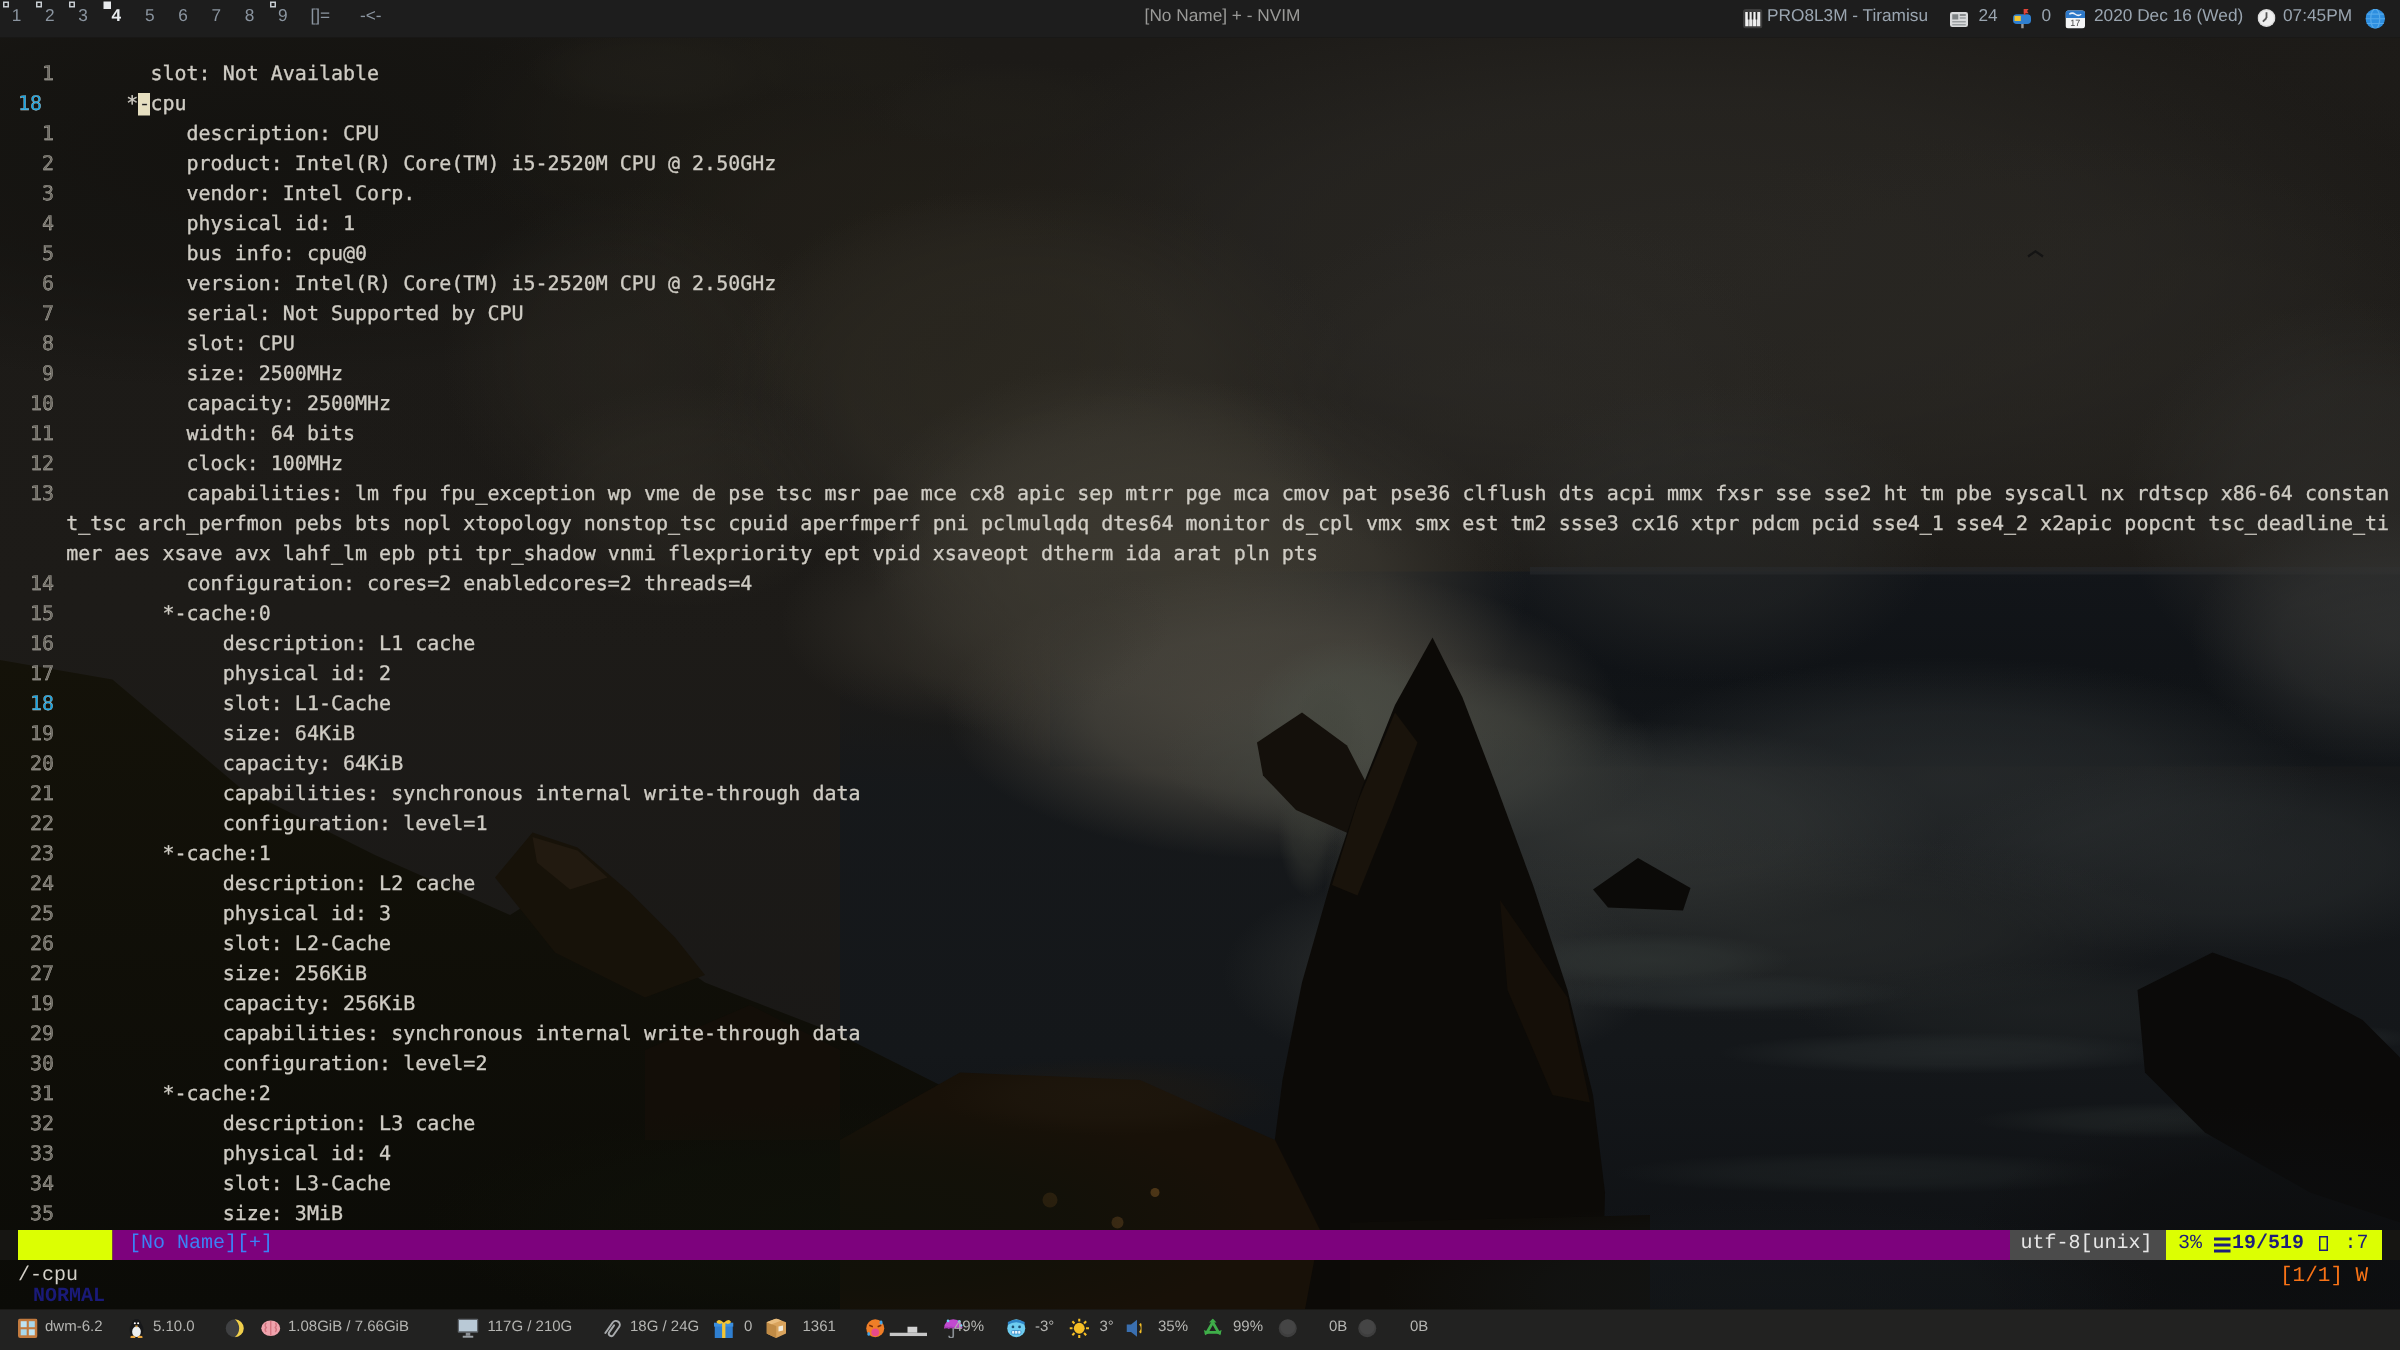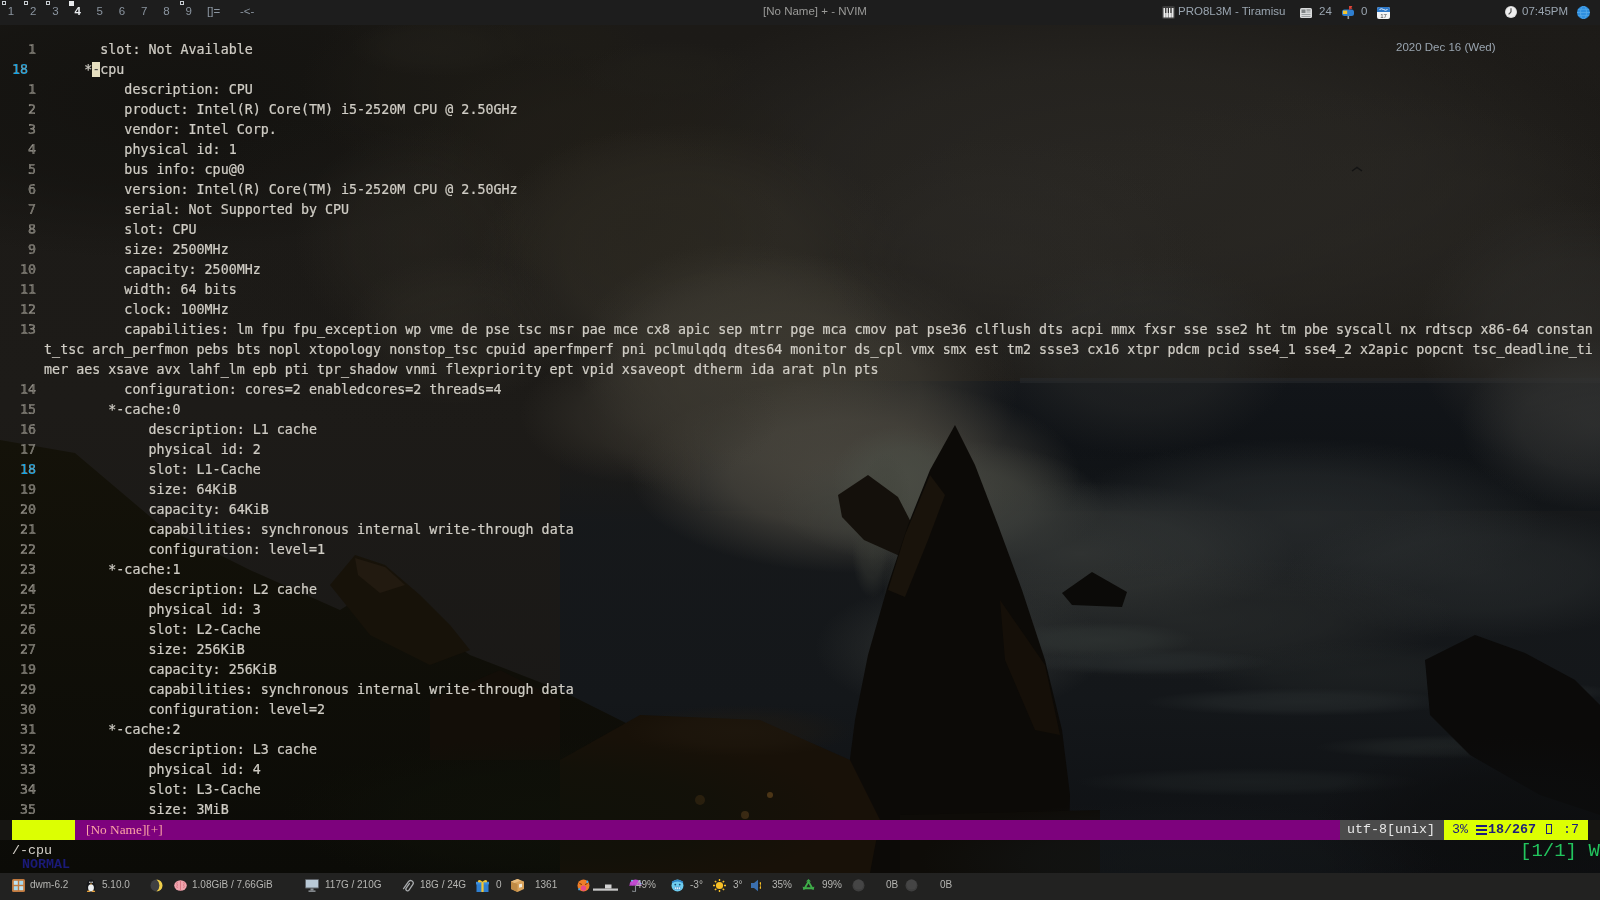--- a/index.html
+++ b/index.html
@@ -12,21 +12,21 @@
   .sq{position:absolute;top:1px;width:4px;height:4px;border:1px solid #c8cdd2;box-sizing:border-box;}
   .sqf{position:absolute;top:1px;width:5px;height:5px;background:#e8eaec;}
   #editor{position:absolute;left:12px;top:40px;}
   #editor pre{margin:0;font-size:13.3333px;line-height:20px;color:#cfccc4;white-space:pre;-webkit-text-stroke:0.22px #cfccc4;}
   .ln{color:#6d6a62;}
   .lc{color:#0ea5e9;}
   .cur{background:#e6dfc0;color:#1c1b17;}
   #sline{position:absolute;left:0;top:820px;height:20px;width:1600px;font-size:13.3333px;line-height:20px;font-family:"Liberation Mono",monospace;}
   .sl{position:absolute;top:0;height:20px;}
   #cmdline{position:absolute;left:12px;top:841px;height:20px;font-size:13.3333px;line-height:20px;color:#d4d1c9;text-align:center;}
-  #srch{position:absolute;left:1520px;top:841px;height:20px;font-size:19px;line-height:20px;color:#22c55e;}
+  #srch{position:absolute;left:1520px;top:841px;height:20px;font-size:14px;line-height:20px;color:#f97316;}
   svg.ic{position:absolute;display:block;}
 </style>
 </head>
 <body>
 <svg id="wall" width="1600" height="848" viewBox="0 0 1600 848">
 <defs>
 <linearGradient id="skyg" x1="0" y1="0" x2="0" y2="1">
   <stop offset="0" stop-color="#1c1a17"></stop>
         <stop offset="0.45" stop-color="#1d1b18"></stop>
         <stop offset="1" stop-color="#181716"></stop>
@@ -370,27 +370,27 @@
 <span class="ln"> 33 </span>             physical id: 4
 <span class="ln"> 34 </span>             slot: L3-Cache
 <span class="ln"> 35 </span>             size: 3MiB</pre>
   </div>
 
 <div id="sline">
 <div class="sl" style="left:0;width:12px;background:#161512;"></div>
 <div class="sl" style="left:12px;width:63px;background:#dcff02;"></div>
 <span style="position:absolute;left:22px;top:0;color:#1a1a78;font-weight:bold;margin-top:35px;">NORMAL</span>
 <div class="sl" style="left:75px;width:1265px;background:#7d027d;"></div>
-<span style="position:absolute;left:86px;top:0;color:#fca5a5;font-family:Liberation Serif, serif;">[No Name][+]</span>
+<span style="position:absolute;left:86px;top:0;color:#3b82f6;">[No Name][+]</span>
 <div class="sl" style="left:1340px;width:104px;background:#4b4b4b;"></div>
 <span style="position:absolute;left:1347px;top:0;color:#e6e6e6;">utf-8[unix]</span>
 <div class="sl" style="left:1444px;width:144px;background:#dcff02;"></div>
 <span style="position:absolute;left:1452px;top:0;color:#1d1d7c;">3%</span>
 <div style="position:absolute;left:1476px;top:5px;width:11px;height:2px;background:#1d1d7c;box-shadow:0 4px 0 #1d1d7c, 0 8px 0 #1d1d7c;"></div>
-<span style="position:absolute;left:1488px;top:0;color:#1d1d7c;font-weight:bold;">18/267</span>
+<span style="position:absolute;left:1488px;top:0;color:#1d1d7c;font-weight:bold;">19/519</span>
 <div style="position:absolute;left:1546px;top:4px;width:6px;height:10px;border:1px solid #1d1d7c;box-sizing:border-box;"></div>
 <span style="position:absolute;left:1563px;top:0;color:#1d1d7c;">:7</span>
 <div class="sl" style="left:1588px;width:12px;background:#161512;"></div>
 </div>
 
 <div id="cmdline">/-cpu</div>
 <div id="srch">[1/1] W</div>
 
 <div id="topbar">
 <span class="ti" style="left:11.0px;transform:translateX(-50%);color:#8b95a0;font-weight:400;">1</span>
@@ -437,21 +437,21 @@
       <rect x="7.2" y="0" width="1.1" height="4" fill="#c43b33"></rect>
       <path d="M7.2,0 h3.2 l-1,1.4 1,1.4 h-3.2 z" fill="#e04438"></path>
     </svg>
 <span class="ti" style="left:1361px;color:#9aa5b0;">0</span>
 <svg class="ic" style="left:1377px;top:6px;" width="13" height="13" viewBox="0 0 13 13">
       <rect x="0" y="1" width="13" height="12" rx="2" fill="#f4f5f6"></rect>
       <path d="M0,3 a2,2 0 0 1 2,-2 h9 a2,2 0 0 1 2,2 v3 h-13 z" fill="#2d78c8"></path>
       <path d="M2.5,3.5 q2,-1.5 4,0 q2,1.5 4,0" stroke="#e8f0fa" stroke-width="1" fill="none"></path>
       <text x="6.5" y="11.5" font-size="6" font-family="Liberation Sans" fill="#444" text-anchor="middle">17</text>
     </svg>
-<span class="ti" style="left:1396px;color:#9aa5b0;margin-top:36px;">2020 Dec 16 (Wed)</span>
+<span class="ti" style="left:1396px;color:#9aa5b0;">2020 Dec 16 (Wed)</span>
 <svg class="ic" style="left:1505px;top:6px;" width="12" height="12" viewBox="0 0 12 12">
       <circle cx="6" cy="6" r="6" fill="#dcdcdc"></circle>
       <circle cx="6" cy="6" r="5" fill="#efefef"></circle>
       <line x1="6" y1="6" x2="6" y2="2.2" stroke="#555" stroke-width="1.2"></line>
       <line x1="6" y1="6" x2="3.6" y2="8.4" stroke="#555" stroke-width="1.2"></line>
     </svg>
 <span class="ti" style="left:1522px;color:#9aa5b0;">07:45PM</span>
 <svg class="ic" style="left:1577px;top:6px;" width="13" height="13" viewBox="0 0 13 13">
       <circle cx="6.5" cy="6.5" r="6.5" fill="#2e8fe0"></circle>
       <ellipse cx="6.5" cy="6.5" rx="3" ry="6.5" fill="none" stroke="#55a9ea" stroke-width="0.8"></ellipse>

